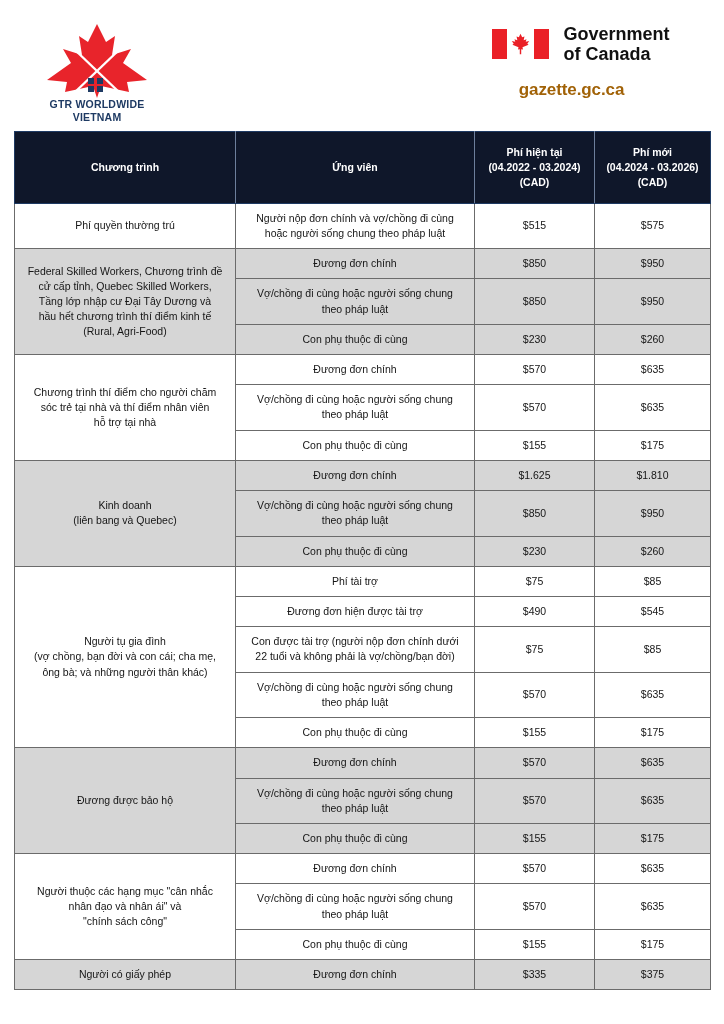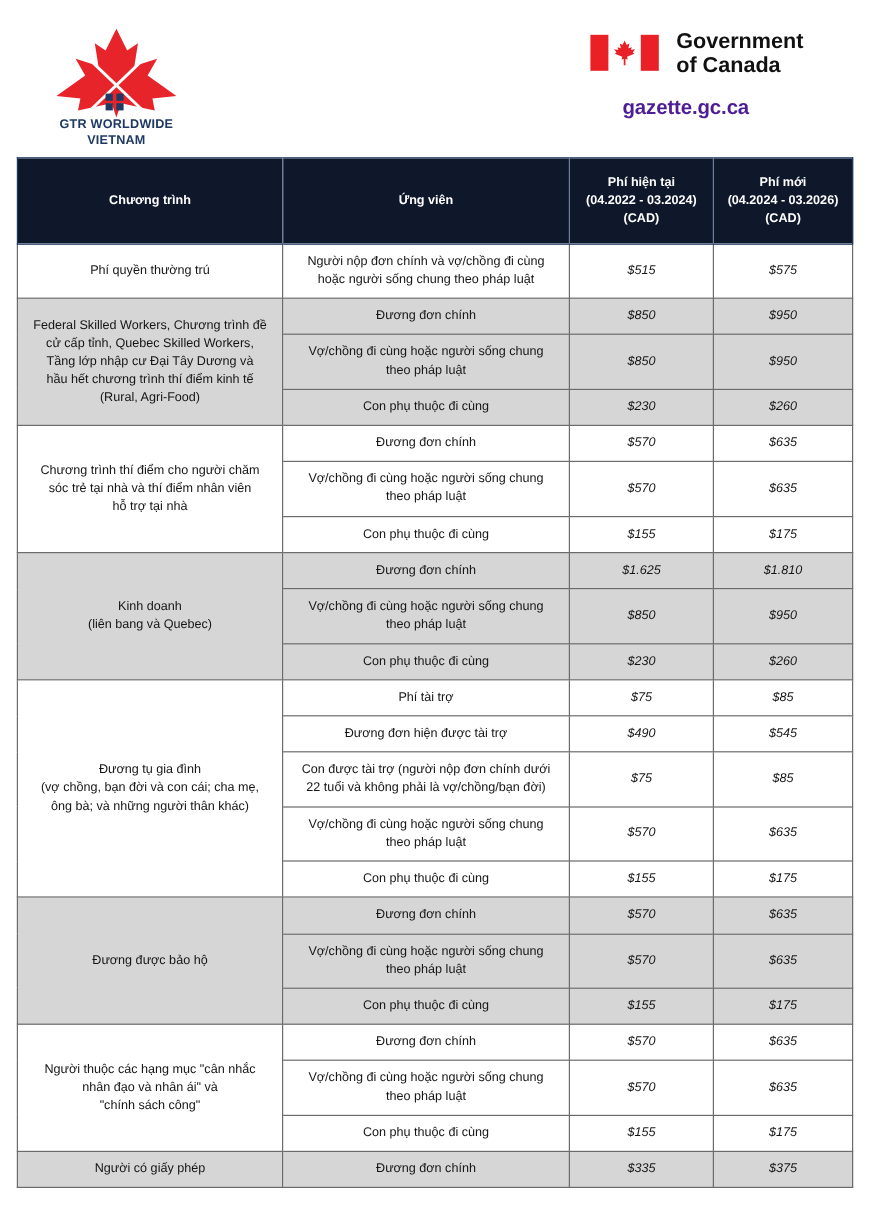--- a/index.html
+++ b/index.html
@@ -96,21 +96,21 @@
     font-weight: bold;
     line-height: 1.12;
     color: #111111;
     white-space: nowrap;
   }
   .gazette {
     margin-top: 16px;
     margin-right: 19px;
     font-size: 17px;
     font-weight: bold;
-    color: #4c1d95;
+    color: #a16207;
     letter-spacing: -.1px;
   }
 
   
   .fee-table {
     position: absolute;
     left: 14px;
     top: 131px;
     width: 696px;
     border-collapse: collapse;
@@ -145,21 +145,21 @@
     font-size: 10.5px;
     color: #151515;
     background: #ffffff;
   }
   .fee-table tr.shaded td { background: #d6d6d6; }
   .fee-table td.prog {
     font-size: 10.5px;
     padding-left: 6px;
     padding-right: 6px;
   }
-  .fee-table td.money { font-size: 10.5px; font-style: italic; }
+  .fee-table td.money { font-size: 10.5px; }
   .fee-table td.applicant { padding-left: 10px; padding-right: 10px; }
 </style>
 </head>
 <body>
 
 <div class="page">
 
   <div class="header">
 
     <div class="brand-left">
@@ -318,21 +318,21 @@
         </tr>
         <tr class="shaded">
           <td class="applicant">
             <div>Con phụ thuộc đi cùng</div>
           </td>
           <td class="money">$230</td>
           <td class="money">$260</td>
         </tr>
         <tr>
           <td class="prog" rowspan="5">
-            <div>Đương tụ gia đình</div>
+            <div>Người tụ gia đình</div>
             <div>(vợ chồng, bạn đời và con cái; cha mẹ,</div>
             <div>ông bà; và những người thân khác)</div>
           </td>
           <td class="applicant">
             <div>Phí tài trợ</div>
           </td>
           <td class="money">$75</td>
           <td class="money">$85</td>
         </tr>
         <tr>

